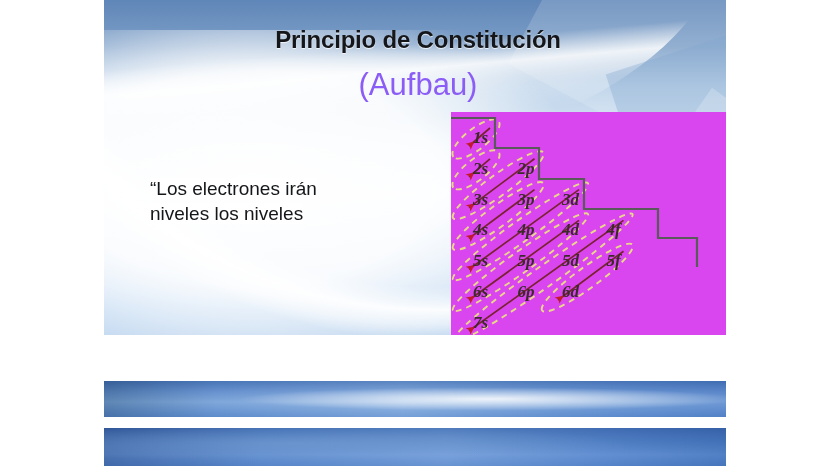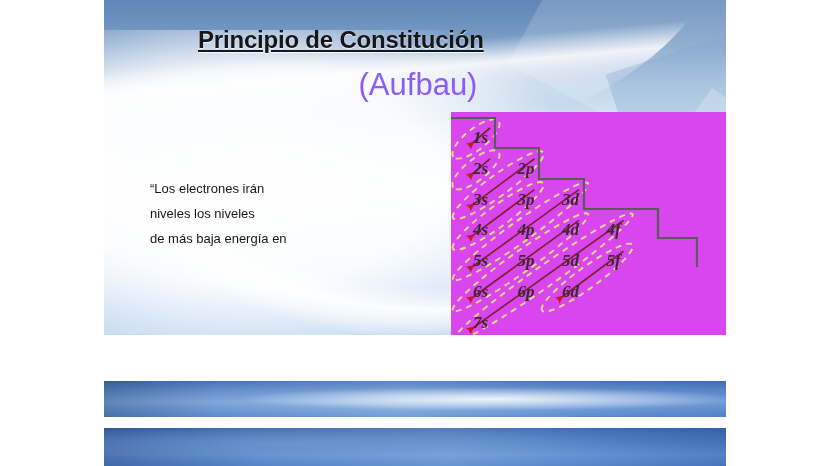--- a/index.html
+++ b/index.html
@@ -39,32 +39,31 @@
 
   
   .glow{
     position:absolute;left:-60px;top:30px;width:520px;height:330px;
     background:radial-gradient(ellipse at 40% 45%,rgba(255,255,255,.96) 0%,rgba(255,255,255,.85) 42%,rgba(255,255,255,0) 74%);
   }
 
   .title{
     position:absolute;left:94px;top:27px;width:440px;
     font-size:24px;font-weight:bold;color:#14161a;
-    text-align:left;letter-spacing:-.2px;line-height:1.1;
+    text-align:center;letter-spacing:-.2px;line-height:1.1;
     text-shadow:0 1px 1px rgba(255,255,255,.8);
-    text-decoration:underline;
   }
   .subtitle{
     position:absolute;left:94px;top:66px;width:440px;
     font-size:31px;font-weight:normal;color:#8b5cf6;
     text-align:center;line-height:1.25;
   }
   .quote{
     position:absolute;left:46px;top:176px;width:250px;
-    font-size:13px;line-height:25px;color:#141619;
+    font-size:19px;line-height:25px;color:#141619;
   }
   .quote span{background:rgba(255,255,255,.72);}
 
   
   .aufbau{
     position:absolute;left:347px;top:112px;width:275px;height:223px;
     background:#d946ef;
     text-decoration:underline;
   }
   .aufbau svg{display:block;}
@@ -104,21 +103,21 @@
     <div class="facet f3"></div>
     <div class="facet f4"></div>
     <div class="glow"></div>
 
     <div class="title">Principio de Constitución</div>
     <div class="subtitle">(Aufbau)</div>
 
     <div class="quote">
       <span>“Los electrones irán</span><br>
       <span>niveles los niveles</span><br>
-      <span>de más baja energía en</span><br>
+      <br>
     </div>
 
     <div class="aufbau">
       <svg id="aufbau-svg" width="275" height="223" viewBox="0 0 275 223">
         <defs>
           <marker id="ah" markerWidth="9" markerHeight="9" refX="7.4" refY="4.5" orient="auto" markerUnits="userSpaceOnUse">
             <path d="M8.6,0.6 L0.4,4.5 L8.6,8.4 L6.6,4.5 Z" fill="#c21b2b"></path>
           </marker>
         </defs>
         <g id="ellipse-layer">

